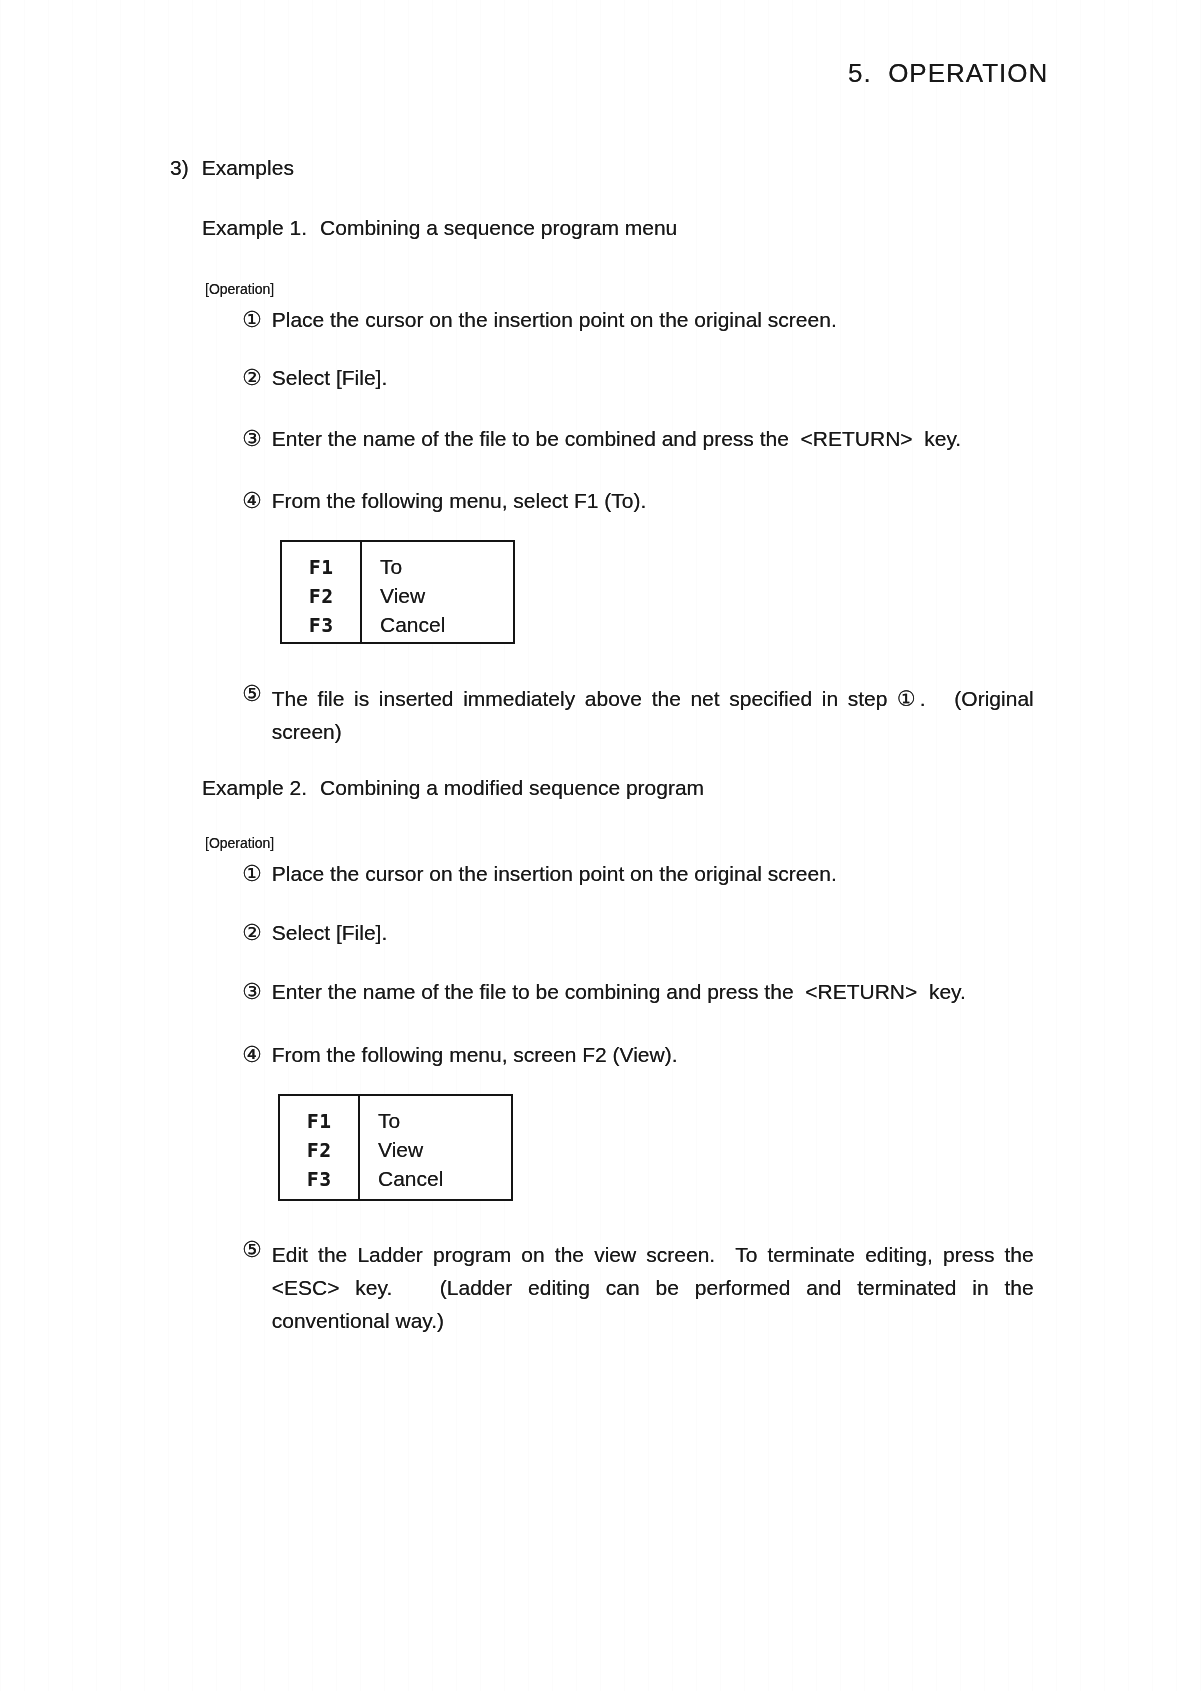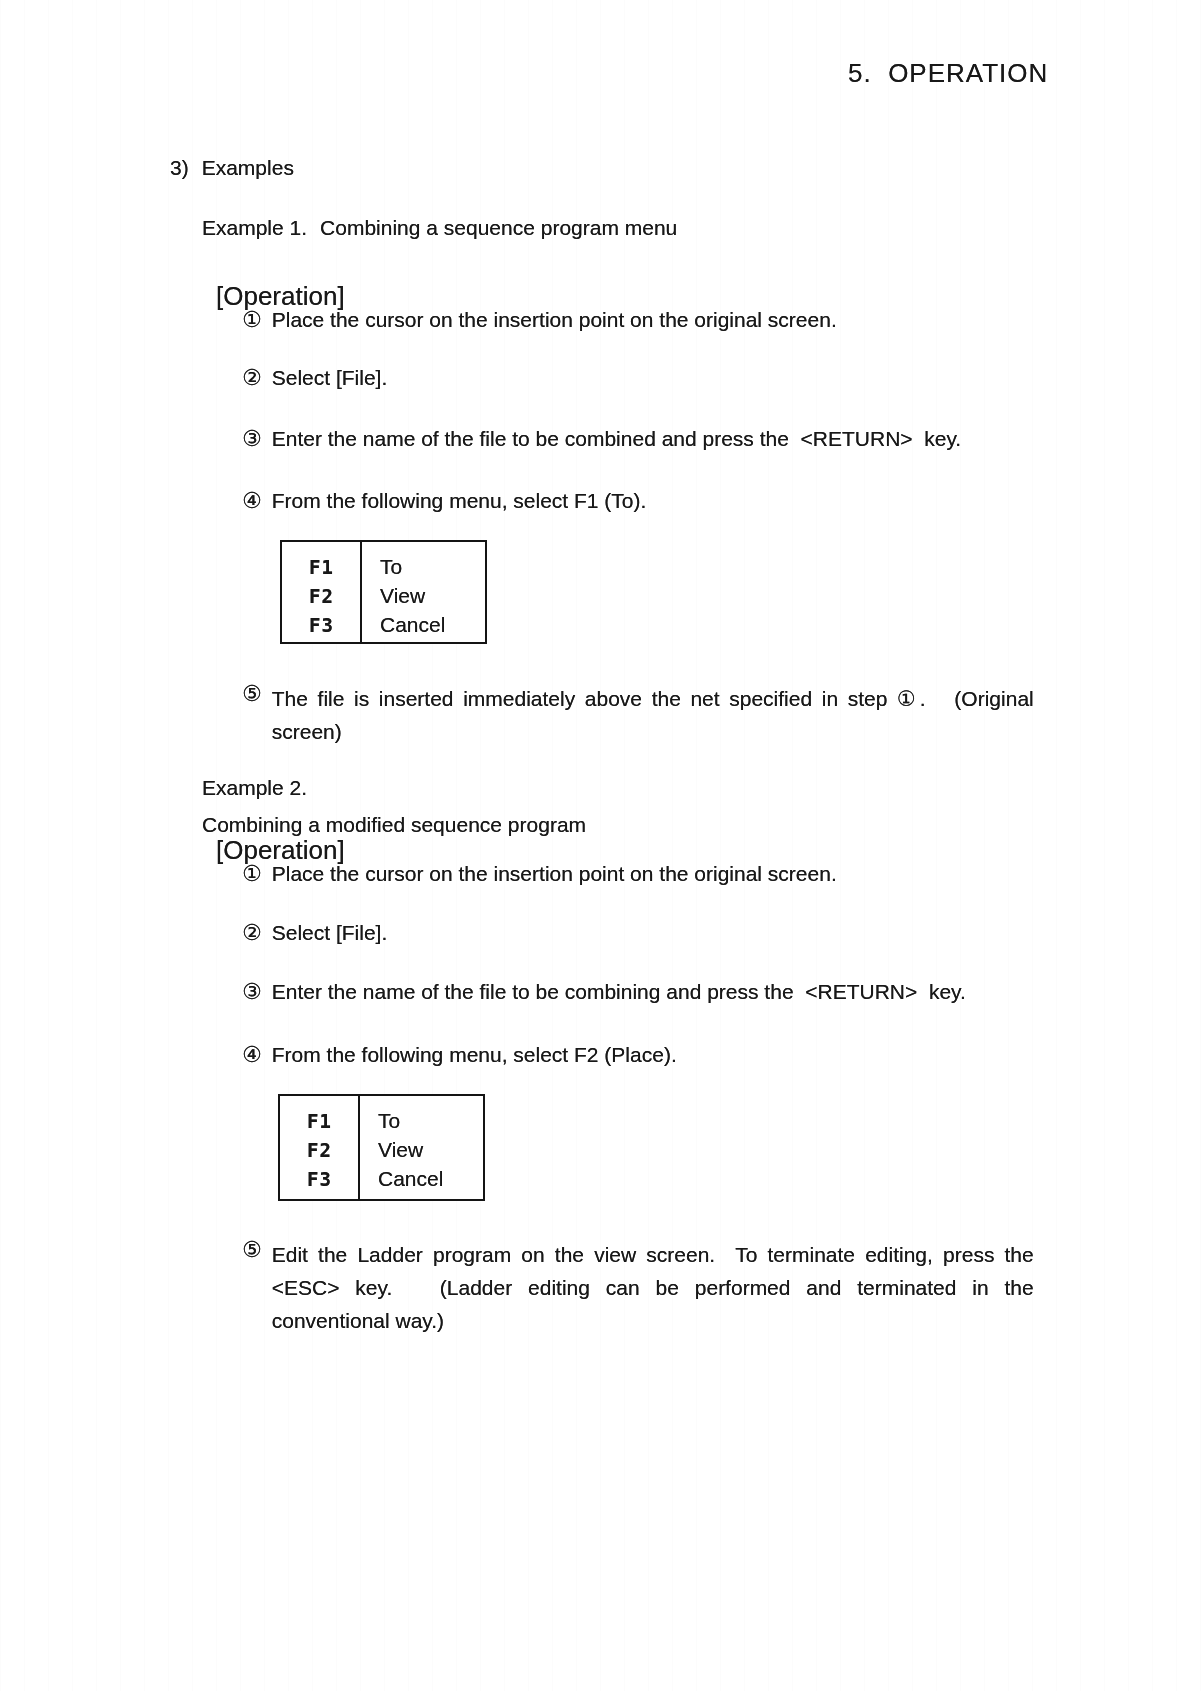--- a/index.html
+++ b/index.html
@@ -42,22 +42,22 @@
   }
   .example-title {
     position: absolute;
     left: 202px;
     display: flex;
     gap: 13px;
     font-size: 21px;
     text-shadow: 0 0 0.5px rgba(15,15,15,0.8);
   }
   .ex1-title { top: 216px; }
-  .ex2-title { top: 776px; flex-direction: column; }
-  .operation-label { left: 216px; font-size: 26px; }
+  .ex2-title { top: 776px; }
+  .operation-label { left: 205px; font-size: 14px; }
   .ex1-op { top: 281px; }
   .ex2-op { top: 835px; }
   .step {
     position: absolute;
     left: 242px;
     display: flex;
     align-items: flex-start;
     gap: 10px;
     text-shadow: 0 0 0.5px rgba(15,15,15,0.8);
   }
@@ -85,21 +85,21 @@
   .ex1-s3 { top: 427px; }
   .ex1-s4 { top: 489px; }
   .ex1-s5 { top: 682px; }
   .ex2-s1 { top: 862px; }
   .ex2-s2 { top: 921px; }
   .ex2-s3 { top: 980px; }
   .ex2-s4 { top: 1043px; }
   .ex2-s5 { top: 1238px; }
   .menu {
     position: absolute;
-    width: 207px;
+    width: 235px;
     border: 2.5px solid #141414;
     box-sizing: border-box;
     background: #fff;
   }
   .menu-1 { left: 280px; top: 540px; height: 104px; }
   .menu-2 { left: 278px; top: 1094px; height: 107px; }
   .menu-divider {
     position: absolute;
     left: 78px;
     top: 0;
@@ -216,21 +216,21 @@
     <div class="step-text">Select [File].</div>
   </div>
 
   <div class="step ex2-s3">
     <span class="step-num">③</span>
     <div class="step-text">Enter the name of the file to be combining and press the  &lt;RETURN&gt;  key.</div>
   </div>
 
   <div class="step ex2-s4">
     <span class="step-num">④</span>
-    <div class="step-text">From the following menu, select F2 (Place).</div>
+    <div class="step-text">From the following menu, screen F2 (View).</div>
   </div>
 
   <div class="menu menu-2">
     <div class="menu-divider"></div>
     <div class="menu-rows">
       <div class="menu-row">
         <span class="menu-key">F1</span>
         <span class="menu-label">To</span>
       </div>
       <div class="menu-row">

